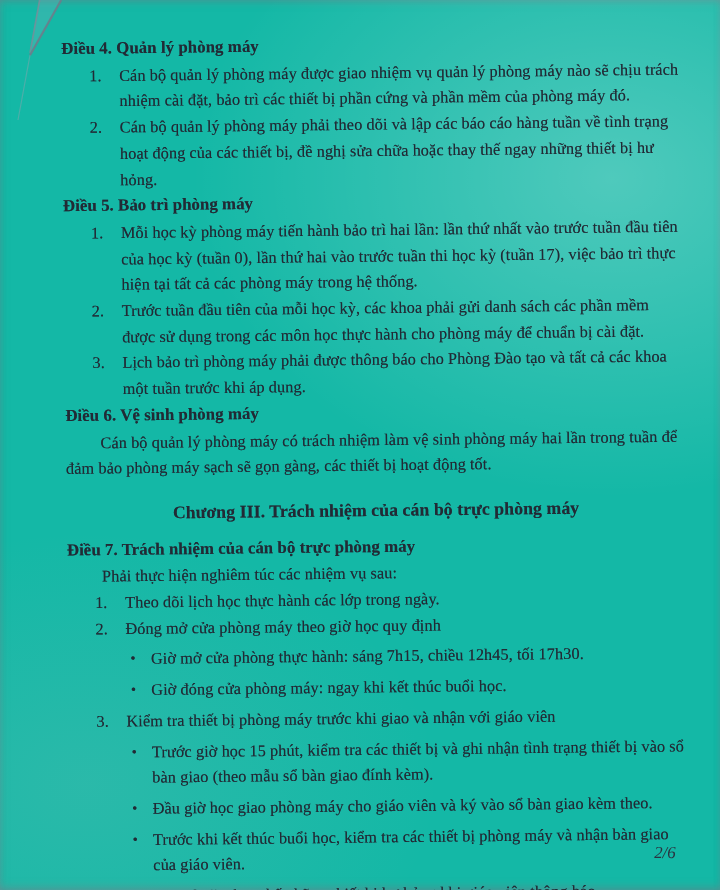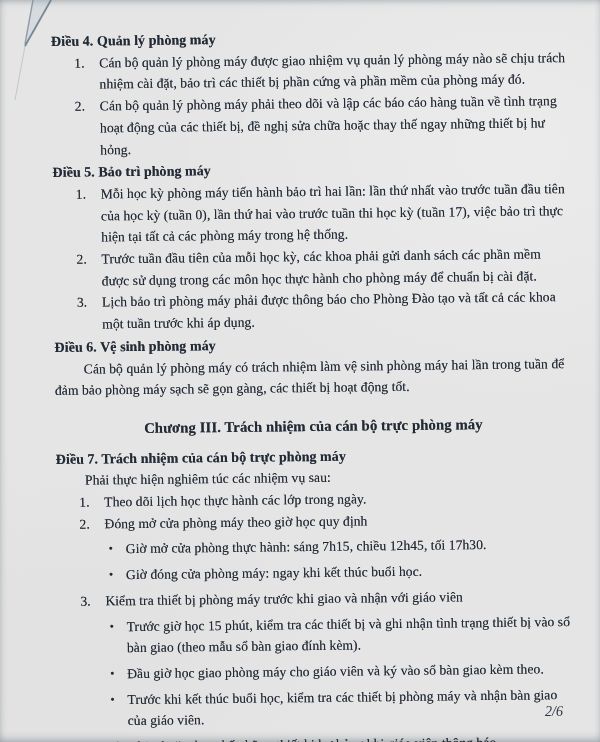--- a/index.html
+++ b/index.html
@@ -1,20 +1,20 @@
 <!DOCTYPE html>
 <html><head>
 <meta charset="utf-8">
 <style>
   html,body{margin:0;padding:0;background:#ffffff;}
   .page{
     position:relative;
     width:600px;height:742px;
     overflow:hidden;
-    background:#e5e5e5;
+    background:#14b8a6;
     box-shadow:
       inset 0 5px 7px -4px rgba(115,125,135,.55),
       inset 0 -6px 8px -4px rgba(115,125,135,.6),
       inset 5px 0 9px -6px rgba(115,125,135,.35),
       inset -3px 0 7px -5px rgba(115,125,135,.25);
     font-family:"Liberation Serif","DejaVu Serif",serif;
     color:#222a35;
   }
   .scan-tone{
     position:absolute;inset:0;pointer-events:none;

